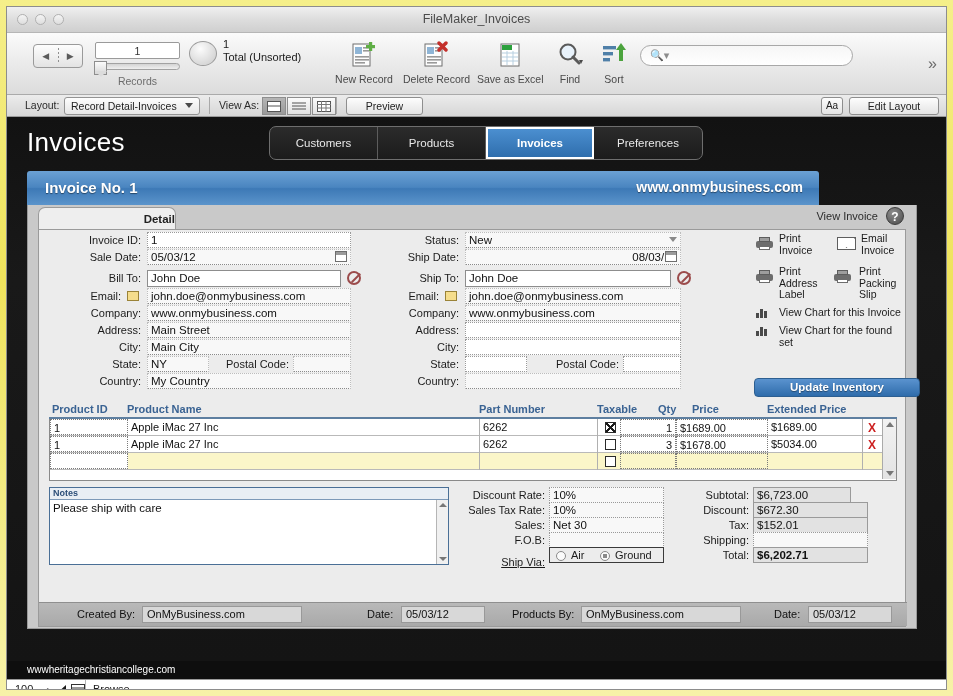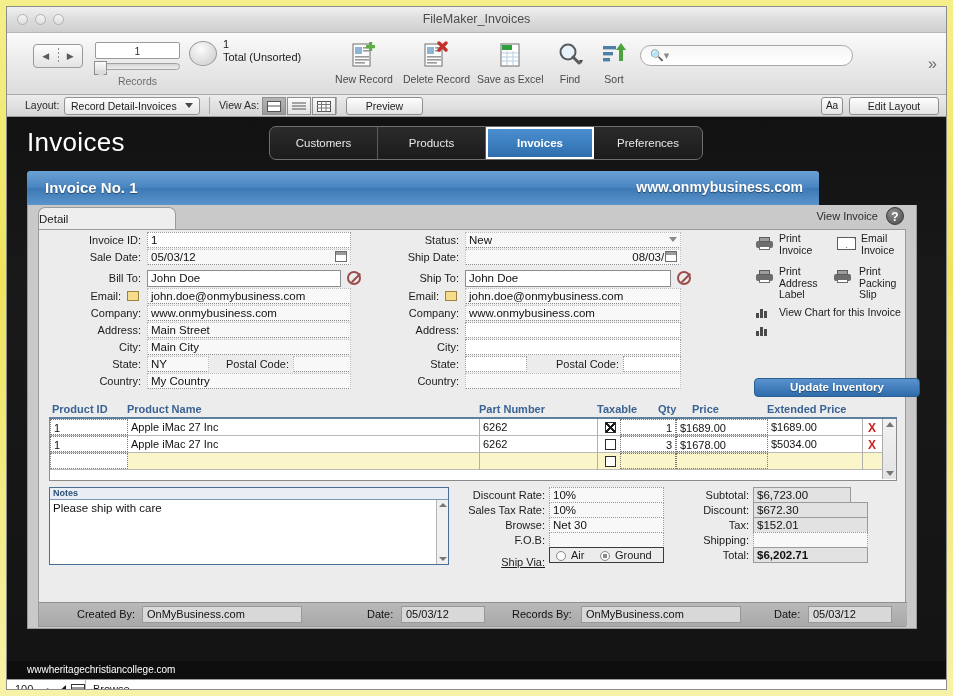--- a/index.html
+++ b/index.html
@@ -132,22 +132,22 @@
   #invband .left { position:absolute; left:18px; top:8px;
     font-size:15px; font-weight:bold; color:#ffffff; text-shadow:0 1px 1px rgba(0,0,0,.45); }
   #invband .right { position:absolute; right:16px; top:8px;
     font-size:14px; font-weight:bold; color:#ffffff; text-shadow:0 1px 1px rgba(0,0,0,.45); }
   
   #panel { position:absolute; left:20px; top:88px; width:890px; height:424px;
     background:#c9c9c9; border:1px solid #9a9a9a; border-top:none; }
   #tabstrip { position:relative; height:22px; }
   #detailtab { position:absolute; left:10px; top:2px; width:138px; height:24px;
     background:#eeeeee; border:1px solid #9a9a9a; border-bottom:none;
-    border-radius:7px 7px 0 0; text-align:left; line-height:22px;
-    font-size:11.5px; font-weight:normal; color:#222; }
+    border-radius:7px 7px 0 0; text-align:right; line-height:22px;
+    font-size:11.5px; font-weight:bold; color:#222; }
   #viewinvoice { position:absolute; right:38px; top:5px; font-size:11px; color:#2c2c2c; }
   #helpicon { position:absolute; right:12px; top:2px; width:18px; height:18px;
     border-radius:50%; background:radial-gradient(circle at 38% 30%,#8e8e8e,#4a4a4a);
     color:#fff; font-size:12px; font-weight:bold; text-align:center; line-height:18px;
     border:1px solid #3b3b3b; }
   #sheet { position:absolute; left:10px; top:24px; width:868px; height:398px;
     background:#ececec; border:1px solid #9a9a9a; }
   
   .flbl { position:absolute; font-size:11px; color:#1b1b1b; text-align:right; }
   .fld { position:absolute; height:16px; background:#f8f8f8;
@@ -543,20 +543,21 @@
               <i style="left:4px; height:9px;"></i>
               <i style="left:8px; height:7px;"></i>
             </div>
         <div class="act" style="left:740px; top:77px;">View Chart for this Invoice</div>
 
         <div class="charticon" style="left:717px; top:95px;">
           <i style="left:0; height:5px;"></i>
               <i style="left:4px; height:9px;"></i>
               <i style="left:8px; height:7px;"></i>
             </div>
+        <div class="act" style="left:740px; top:95px;">View Chart for the found set</div>
 
         <div id="lihead">
           <span class="lih" style="left:3px; top:1px;">Product ID</span>
           <span class="lih" style="left:78px; top:1px;">Product Name</span>
           <span class="lih" style="left:430px; top:1px;">Part Number</span>
           <span class="lih" style="left:548px; top:1px;">Taxable</span>
           <span class="lih" style="left:609px; top:1px;">Qty</span>
           <span class="lih" style="left:643px; top:1px;">Price</span>
           <span class="lih" style="left:718px; top:1px;">Extended Price</span>
         </div>
@@ -611,21 +612,21 @@
             <span class="sbarrow" style="left:2px; bottom:3px; border-top:4px solid #777;"></span>
           </div>
         </div>
 
         <span class="tl" style="left:408px; top:259px; width:98px;">Discount Rate:</span>
         <div class="tv" style="left:510px; top:257px; width:115px;">10%</div>
 
         <span class="tl" style="left:398px; top:274px; width:108px;">Sales Tax Rate:</span>
         <div class="tv" style="left:510px; top:272px; width:115px;">10%</div>
 
-        <span class="tl" style="left:428px; top:289px; width:78px;">Browse:</span>
+        <span class="tl" style="left:428px; top:289px; width:78px;">Sales:</span>
         <div class="tv" style="left:510px; top:287px; width:115px;">Net 30</div>
 
         <span class="tl" style="left:428px; top:304px; width:78px;">F.O.B:</span>
         <div class="tv" style="left:510px; top:302px; width:115px;"></div>
 
         <span class="tl" style="left:420px; top:326px; width:86px;text-decoration:underline;">Ship Via:</span>
         <div id="shipviabox">
           <span class="radio" style="left:6px; top:3px;"></span>
           <span style="position:absolute; left:21px; top:1px; font-size:11px; color:#1b1b1b;">Air</span>
           <span class="radio on" style="left:50px; top:3px;"></span>
@@ -645,21 +646,21 @@
         <div class="tv" style="left:714px; top:302px; width:115px;"></div>
 
         <span class="tl" style="left:636px; top:319px; width:74px;">Total:</span>
         <div class="tv gray" style="left:714px; top:317px; width:115px; font-weight:bold;">$6,202.71</div>
 
         <div id="recfooter">
           <span class="ffl" style="left:38px;">Created By:</span>
           <div class="ffv" style="left:103px; width:160px;">OnMyBusiness.com</div>
           <span class="ffl" style="left:328px;">Date:</span>
           <div class="ffv" style="left:362px; width:84px;">05/03/12</div>
-          <span class="ffl" style="left:473px;">Records By:</span>
+          <span class="ffl" style="left:473px;">Products By:</span>
           <div class="ffv" style="left:542px; width:160px;">OnMyBusiness.com</div>
           <span class="ffl" style="left:735px;">Date:</span>
           <div class="ffv" style="left:769px; width:84px;">05/03/12</div>
         </div>
 
       </div>
     </div>
   </div>
 
   <div id="blackstrip">

